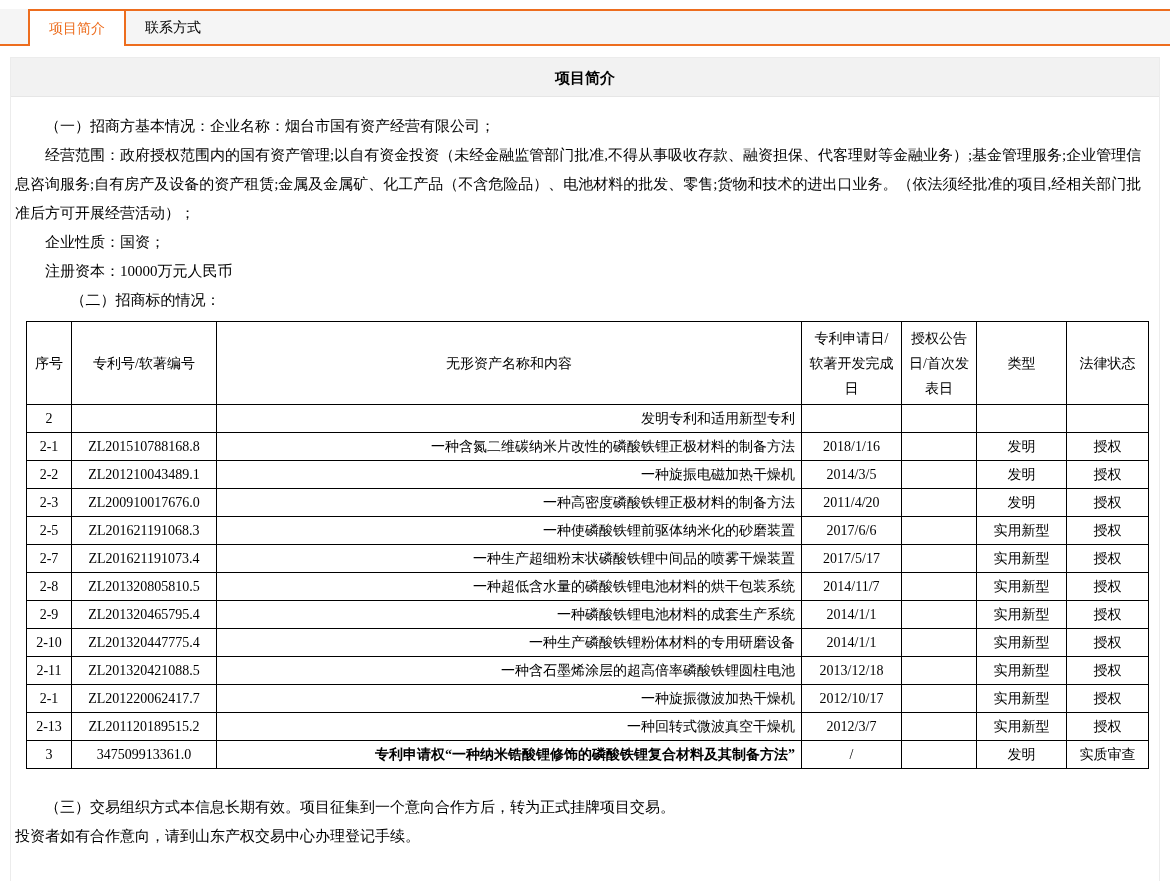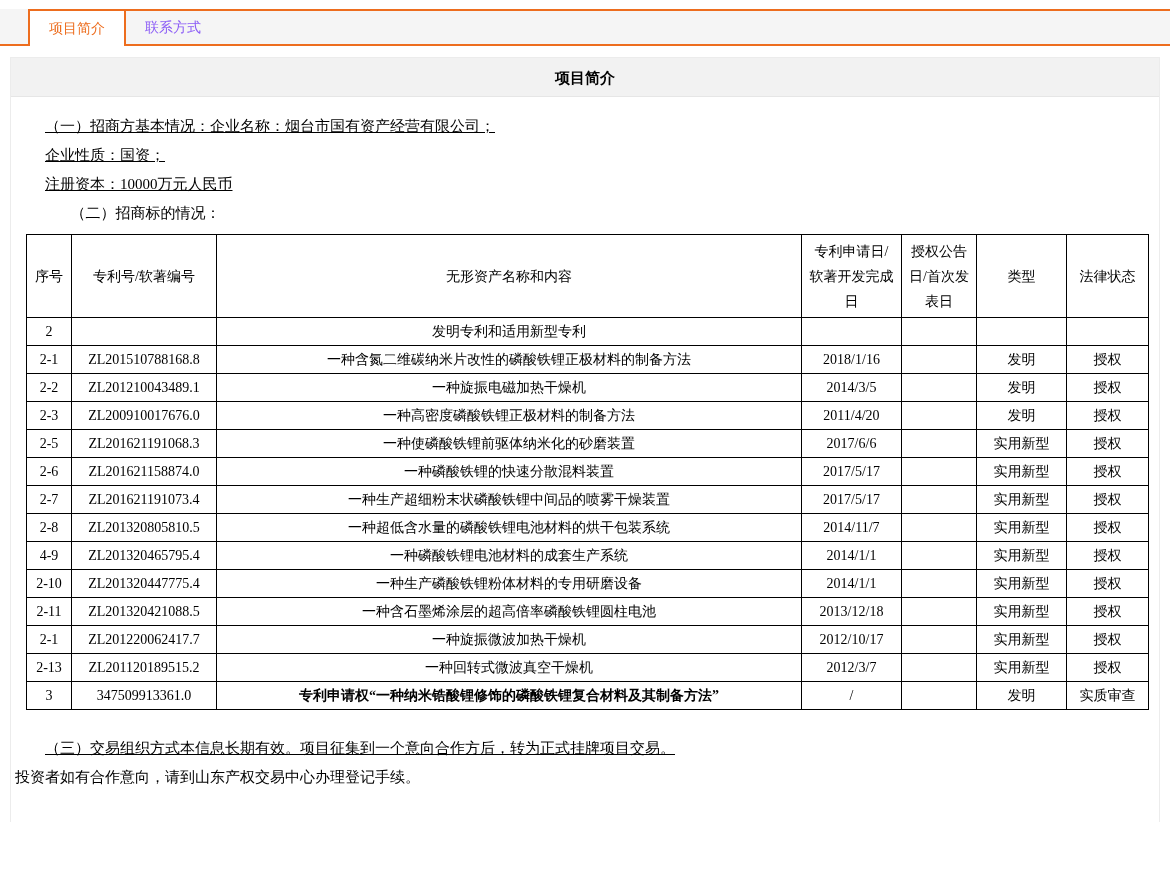--- a/index.html
+++ b/index.html
@@ -15,72 +15,73 @@
   }
   
   .tabbar{
     position:relative;margin-top:9px;height:37px;background:var(--tabbg);
     font-family:"Liberation Sans","DejaVu Sans",sans-serif;
   }
   .tabbar-top{position:absolute;top:0;left:28px;right:0;height:2px;background:var(--accent);}
   .tabbar-bottom{position:absolute;bottom:0;left:0;right:0;height:2px;background:var(--accent);}
   .tabs{position:absolute;top:0;left:28px;height:37px;display:flex;z-index:2;}
   .tab{
-    height:37px;line-height:36px;padding:0 19px;font-size:14px;color:#8b5cf6;
+    height:37px;line-height:36px;padding:0 19px;font-size:14px;color:#000000;
     cursor:pointer;white-space:nowrap;
   }
   .tab.active{
     background:#fff;color:var(--accent);
     border-top:2px solid var(--accent);
     border-left:2px solid var(--accent);
     border-right:2px solid var(--accent);
     line-height:34px;
   }
   
   .panel{margin:11px 10px 0;border:1px solid #ececec;border-bottom:none;background:#fff;}
   .panel-header{
     height:39px;line-height:39px;background:var(--headbg);border-bottom:1px solid #e6e6e6;
     text-align:center;font-weight:bold;font-size:15px;
     font-family:"Liberation Sans","DejaVu Sans",sans-serif;
   }
   .panel-body{padding:15px 4px 30px;}
   .panel-body p{margin:0;font-size:15px;line-height:29px;}
-  .indent{text-indent:2em;text-decoration:underline;}
+  .indent{text-indent:2em;}
   .indent-lg{text-indent:3.7em;}
   
   table.assets{
     border-collapse:collapse;table-layout:fixed;width:1122px;margin:6px 0 0 11px;
   }
   table.assets th,table.assets td{
     border:1px solid #000;font-size:14px;text-align:center;padding:0 6px;
     overflow:hidden;white-space:normal;
   }
   table.assets th{height:83px;font-weight:normal;line-height:25px;}
   table.assets td{height:28px;}
-  table.assets td.name{text-align:center;}
+  table.assets td.name{text-align:right;}
   table.assets td.bold{font-weight:bold;}
   
   .footer-block{margin-top:24px;}
 </style>
 </head>
 <body>
 
 <div class="tabbar">
   <div class="tabbar-top"></div>
   <div class="tabs">
     <div class="tab active">项目简介</div>
     <div class="tab">联系方式</div>
   </div>
   <div class="tabbar-bottom"></div>
 </div>
 
 <div class="panel">
   <div class="panel-header">项目简介</div>
   <div class="panel-body">
     <p class="indent">（一）招商方基本情况：企业名称：烟台市国有资产经营有限公司；</p>
+    <p class="indent">经营范围：政府授权范围内的国有资产管理;以自有资金投资（未经金融监管部门批准,不得从事吸收存款、融资担保、代客理财等金融业务）;基金管理服务;企业管理信息咨询服务;自有房产及设备的资产租赁;金属及金属矿、化工产品（不含危险品）、电池材料的批发、零售;货物和技术的进出口业务。（依法须经批准的项目,经相关部门批准后方可开展经营活动）；</p>
     <p class="indent">企业性质：国资；</p>
     <p class="indent">注册资本：10000万元人民币</p>
     <p class="indent-lg">（二）招商标的情况：</p>
 
     <table class="assets">
       <colgroup>
         <col style="width:45px">
           <col style="width:145px">
           <col style="width:585px">
         <col style="width:100px">
@@ -139,48 +140,39 @@
           <tr>
             <td>2-5</td>
             <td>ZL201621191068.3</td>
             <td class="name">一种使磷酸铁锂前驱体纳米化的砂磨装置</td>
             <td>2017/6/6</td>
             <td></td>
             <td>实用新型</td>
             <td>授权</td>
           </tr>
           <tr>
-            <td>2-6</td>
-            <td>ZL201621158874.0</td>
-            <td class="name">一种磷酸铁锂的快速分散混料装置</td>
-            <td>2017/5/17</td>
-            <td></td>
-            <td>实用新型</td>
-            <td>授权</td>
-          </tr>
-          <tr>
             <td>2-7</td>
             <td>ZL201621191073.4</td>
             <td class="name">一种生产超细粉末状磷酸铁锂中间品的喷雾干燥装置</td>
             <td>2017/5/17</td>
             <td></td>
             <td>实用新型</td>
             <td>授权</td>
           </tr>
           <tr>
             <td>2-8</td>
             <td>ZL201320805810.5</td>
             <td class="name">一种超低含水量的磷酸铁锂电池材料的烘干包装系统</td>
             <td>2014/11/7</td>
             <td></td>
             <td>实用新型</td>
             <td>授权</td>
           </tr>
           <tr>
-            <td>4-9</td>
+            <td>2-9</td>
             <td>ZL201320465795.4</td>
             <td class="name">一种磷酸铁锂电池材料的成套生产系统</td>
             <td>2014/1/1</td>
             <td></td>
             <td>实用新型</td>
             <td>授权</td>
           </tr>
           <tr>
             <td>2-10</td>
             <td>ZL201320447775.4</td>

